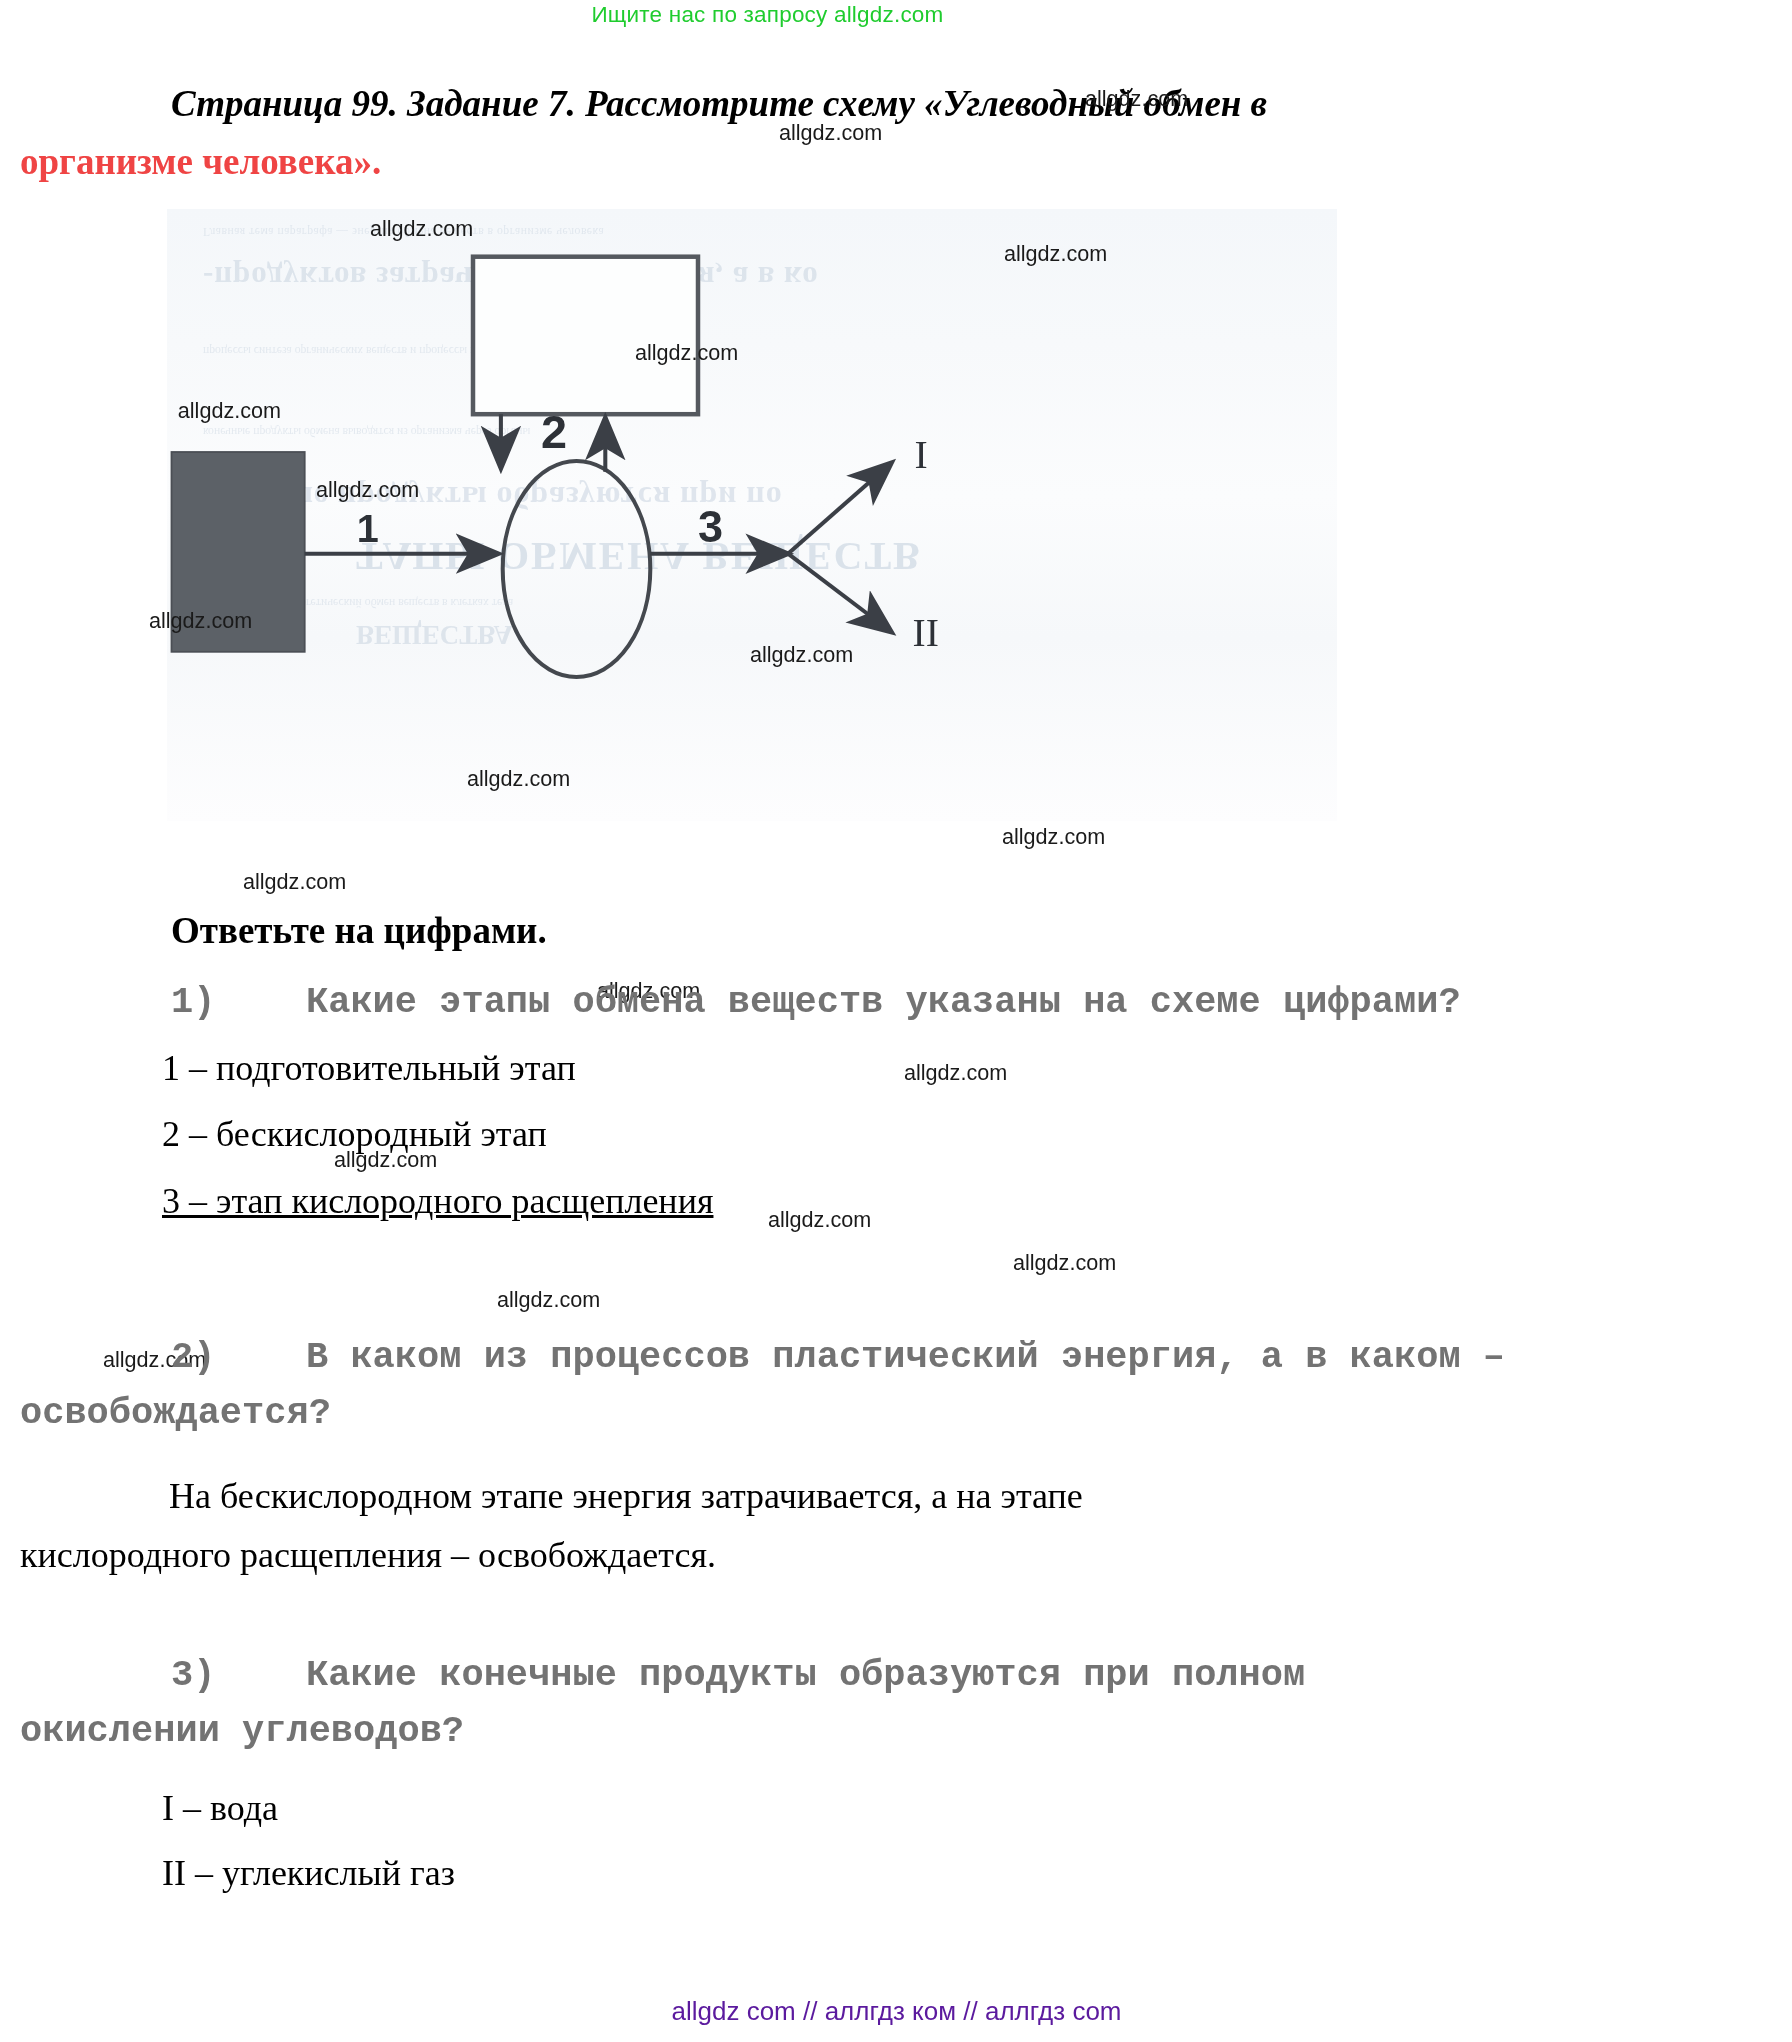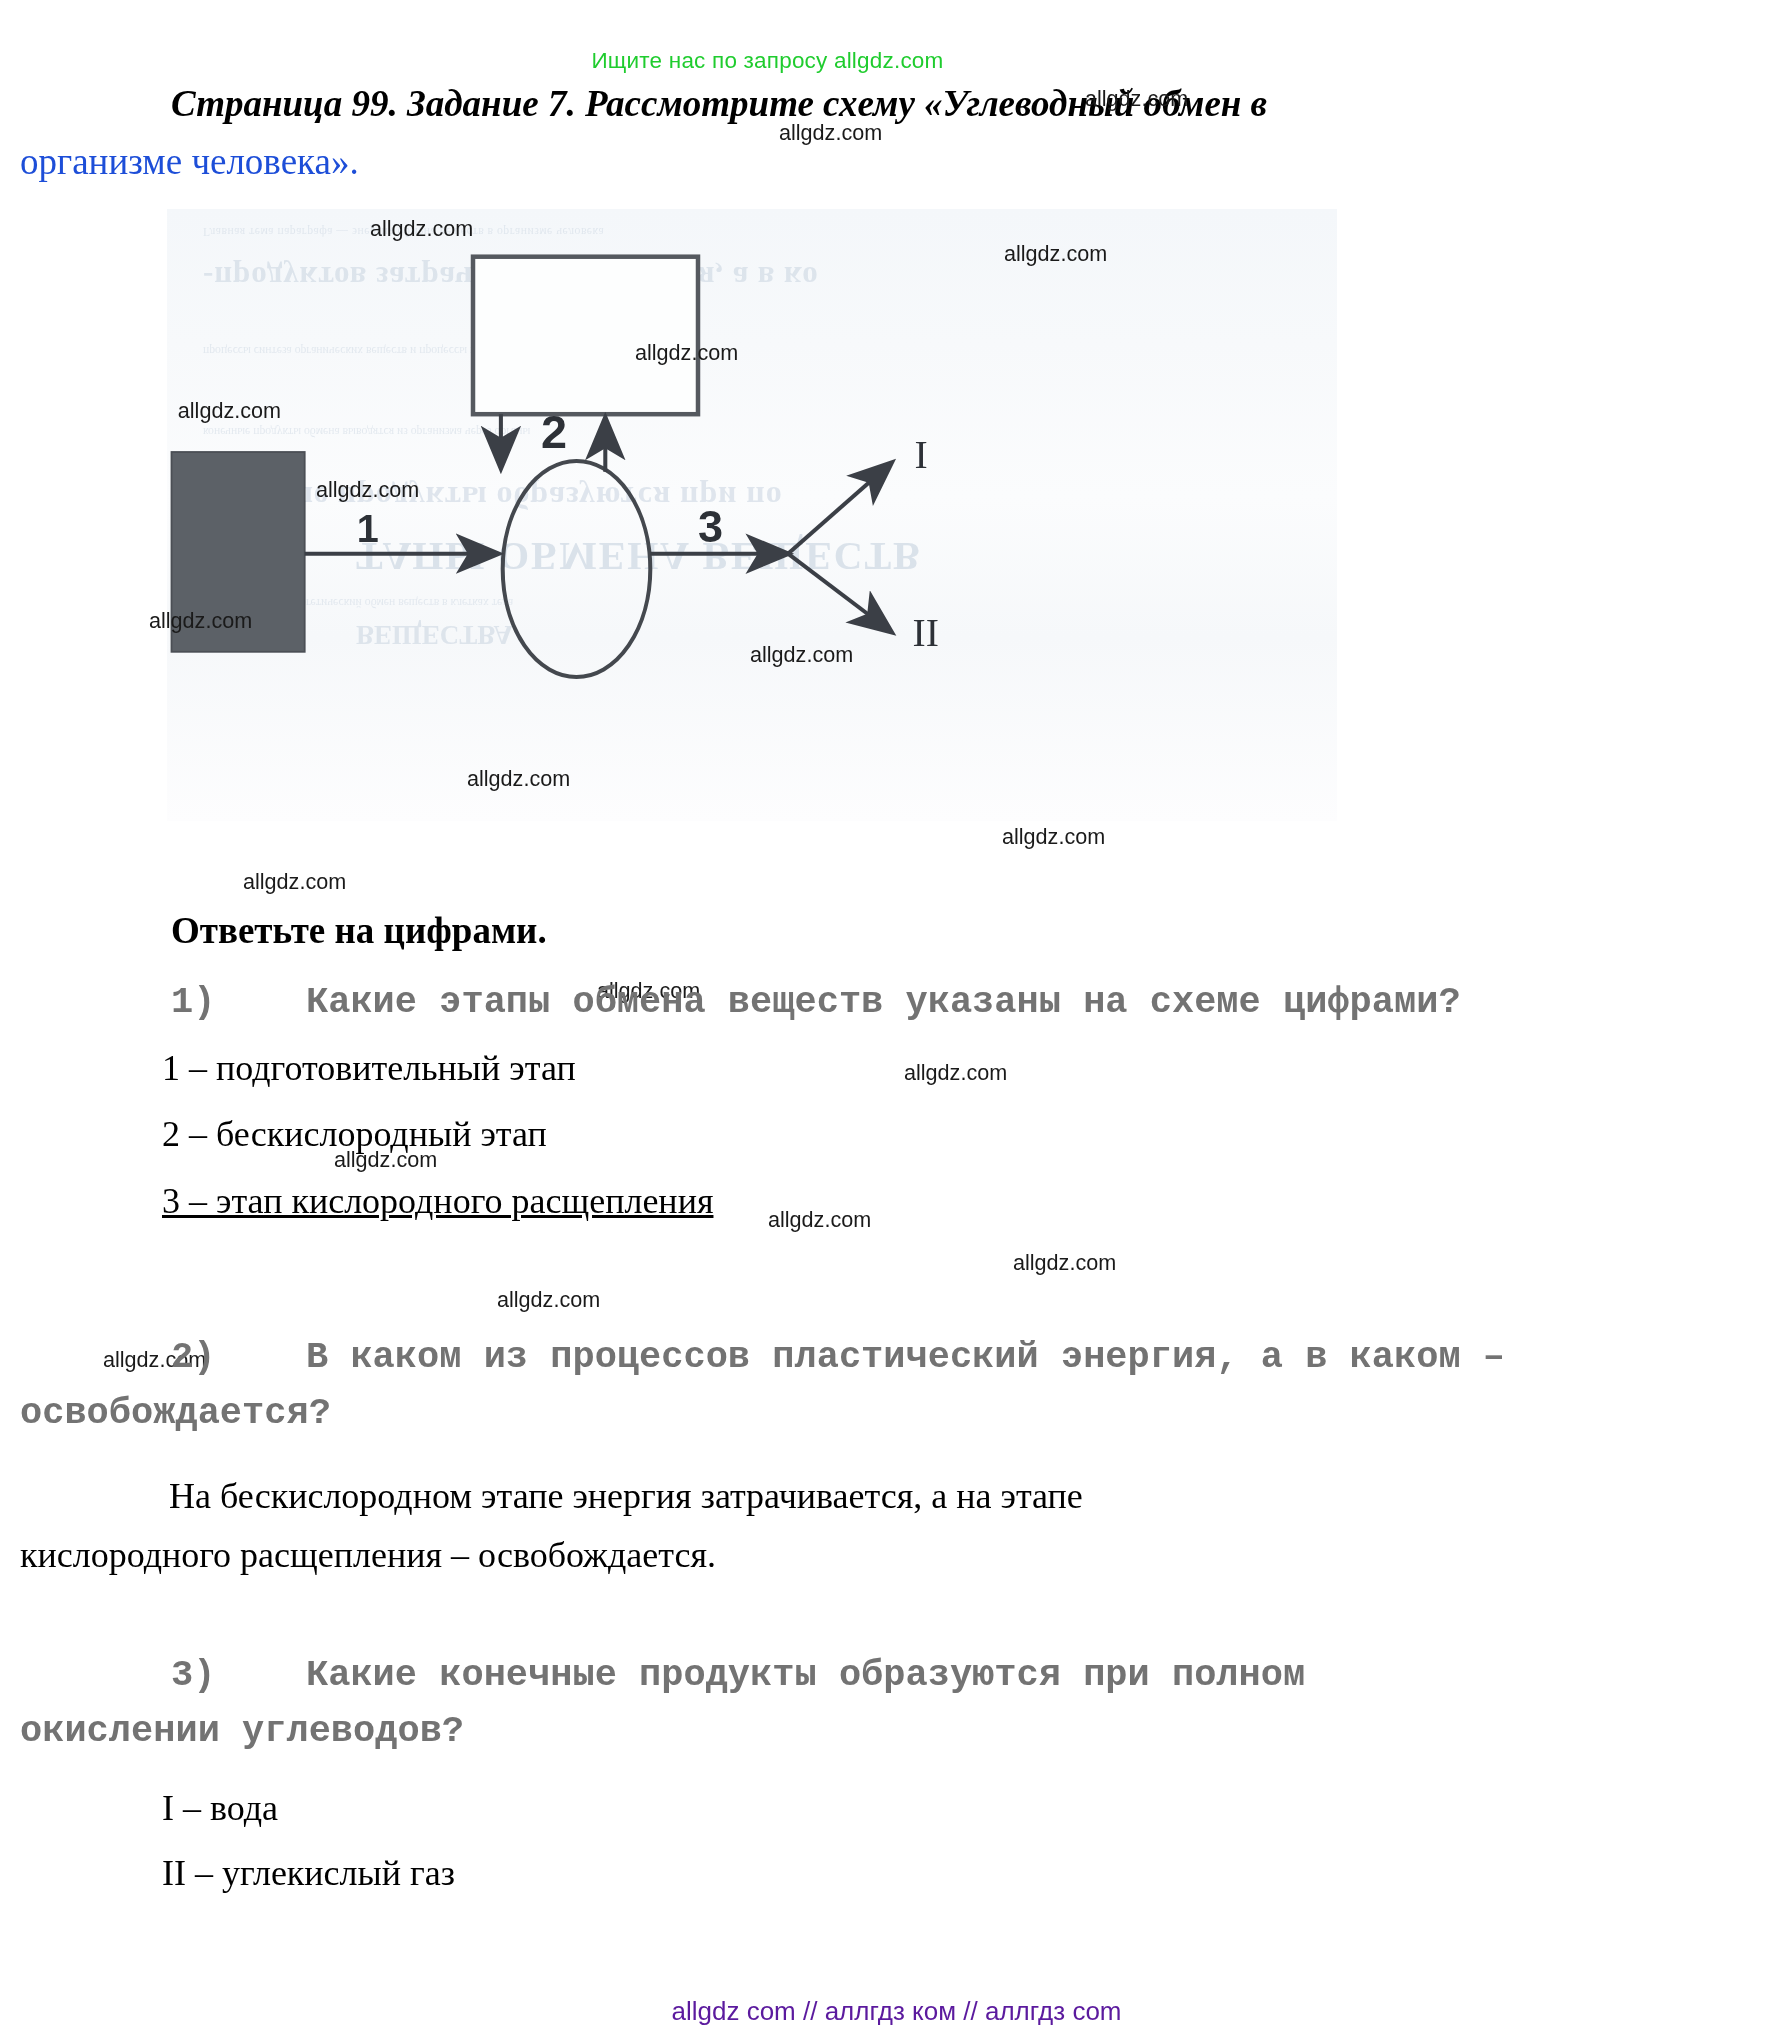--- a/index.html
+++ b/index.html
@@ -20,21 +20,20 @@
     position: absolute;
     top: 1.8px;
     left: 0;
     width: 1535px;
     text-align: center;
     font-family: "Liberation Sans", sans-serif;
     font-size: 22.5px;
     color: #1fcc2e;
     letter-spacing: 0.2px;
     white-space: nowrap;
-    margin-top: 46px;
   }
 
   
   .page {
     position: absolute;
     top: 0;
     left: 0;
     width: 1793px;
     height: 2042px;
   }
@@ -51,24 +50,24 @@
     color: #000;
     text-indent: 0;
     font-style: italic;
   }
   .title-line2 {
     position: absolute;
     left: 20px;
     top: 137px;
     width: 1548px;
     font-family: "Liberation Serif", serif;
-    font-weight: normal;
+    font-weight: bold;
     font-size: 37px;
     line-height: 49px;
-    color: #1d4ed8;
+    color: #ef4444;
   }
 
   
   .figure {
     position: absolute;
     left: 167px;
     top: 209px;
     width: 1170px;
     height: 612px;
     background: linear-gradient(180deg,#f4f7fa 0%, #f7f9fb 22%, #fbfcfd 47%, #f6f8fa 70%, #fdfdfe 100%);

